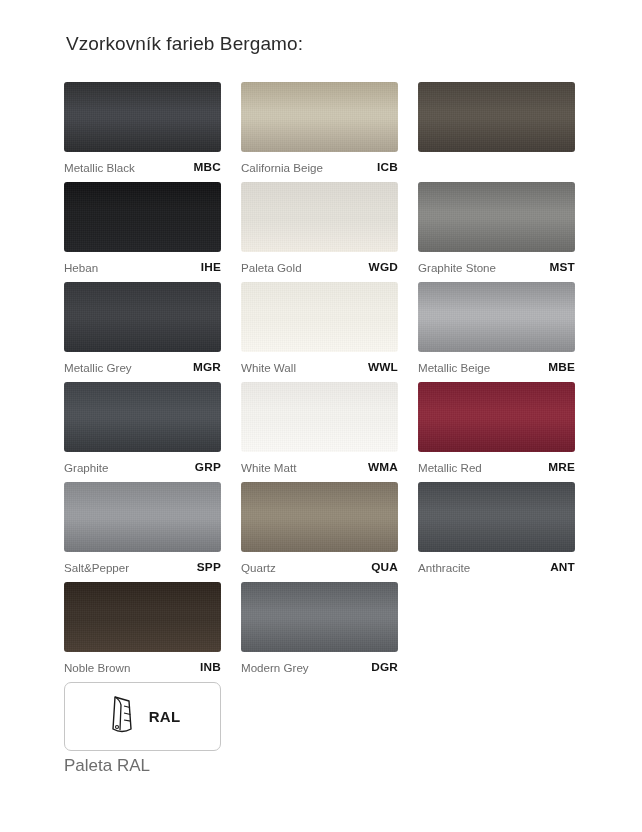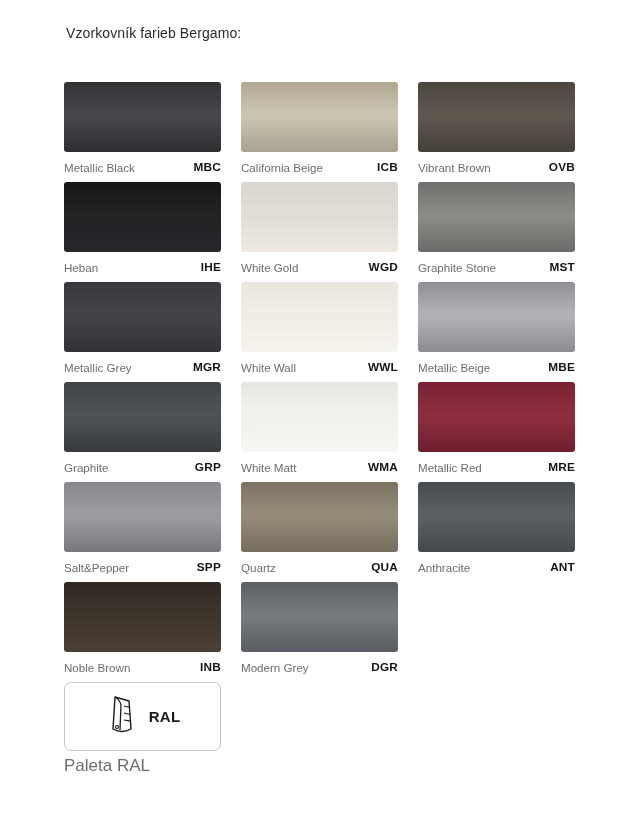--- a/index.html
+++ b/index.html
@@ -16,22 +16,22 @@
   }
   #page {
     position: relative;
     width: 642px;
     height: 832px;
     background: #ffffff;
   }
   #title {
     position: absolute;
     left: 66px;
-    top: 25px;
-    font-size: 14px;
+    top: 33px;
+    font-size: 19px;
     color: #2b2b2b;
     letter-spacing: 0.1px;
     white-space: nowrap;
   }
   #grid {
     position: absolute;
     left: 64px;
     top: 82px;
     width: 512px;
     display: grid;
@@ -136,40 +136,36 @@
         </div>
         <div class="caption">
           <span class="cname">California Beige</span>
           <span class="ccode">ICB</span>
         </div>
       </div>
       <div class="cell">
         <div class="swatch" style="background: linear-gradient(rgb(74, 68, 61) 0%, rgb(92, 85, 76) 42%, rgb(92, 85, 76) 52%, rgb(67, 61, 55) 100%);">
           <div class="grain"></div>
         </div>
-        <div class="caption">
-          <span class="cname">Vibrant Brown</span>
-          <span class="ccode">OVB</span>
-        </div>
       </div>
       <div class="cell">
         <div class="swatch" style="background: linear-gradient(rgb(18, 18, 20) 0%, rgb(30, 31, 33) 42%, rgb(30, 31, 33) 52%, rgb(35, 36, 39) 100%);">
           <div class="grain"></div>
         </div>
         <div class="caption">
           <span class="cname">Heban</span>
           <span class="ccode">IHE</span>
         </div>
       </div>
       <div class="cell">
         <div class="swatch" style="background: linear-gradient(rgb(220, 217, 210) 0%, rgb(228, 225, 217) 42%, rgb(228, 225, 217) 52%, rgb(242, 238, 229) 100%);">
           <div class="grain"></div>
         </div>
         <div class="caption">
-          <span class="cname">White Gold</span>
+          <span class="cname">Paleta Gold</span>
           <span class="ccode">WGD</span>
         </div>
       </div>
       <div class="cell">
         <div class="swatch" style="background: linear-gradient(rgb(110, 110, 108) 0%, rgb(138, 138, 135) 42%, rgb(138, 138, 135) 52%, rgb(106, 106, 104) 100%);">
           <div class="grain"></div>
         </div>
         <div class="caption">
           <span class="cname">Graphite Stone</span>
           <span class="ccode">MST</span>

